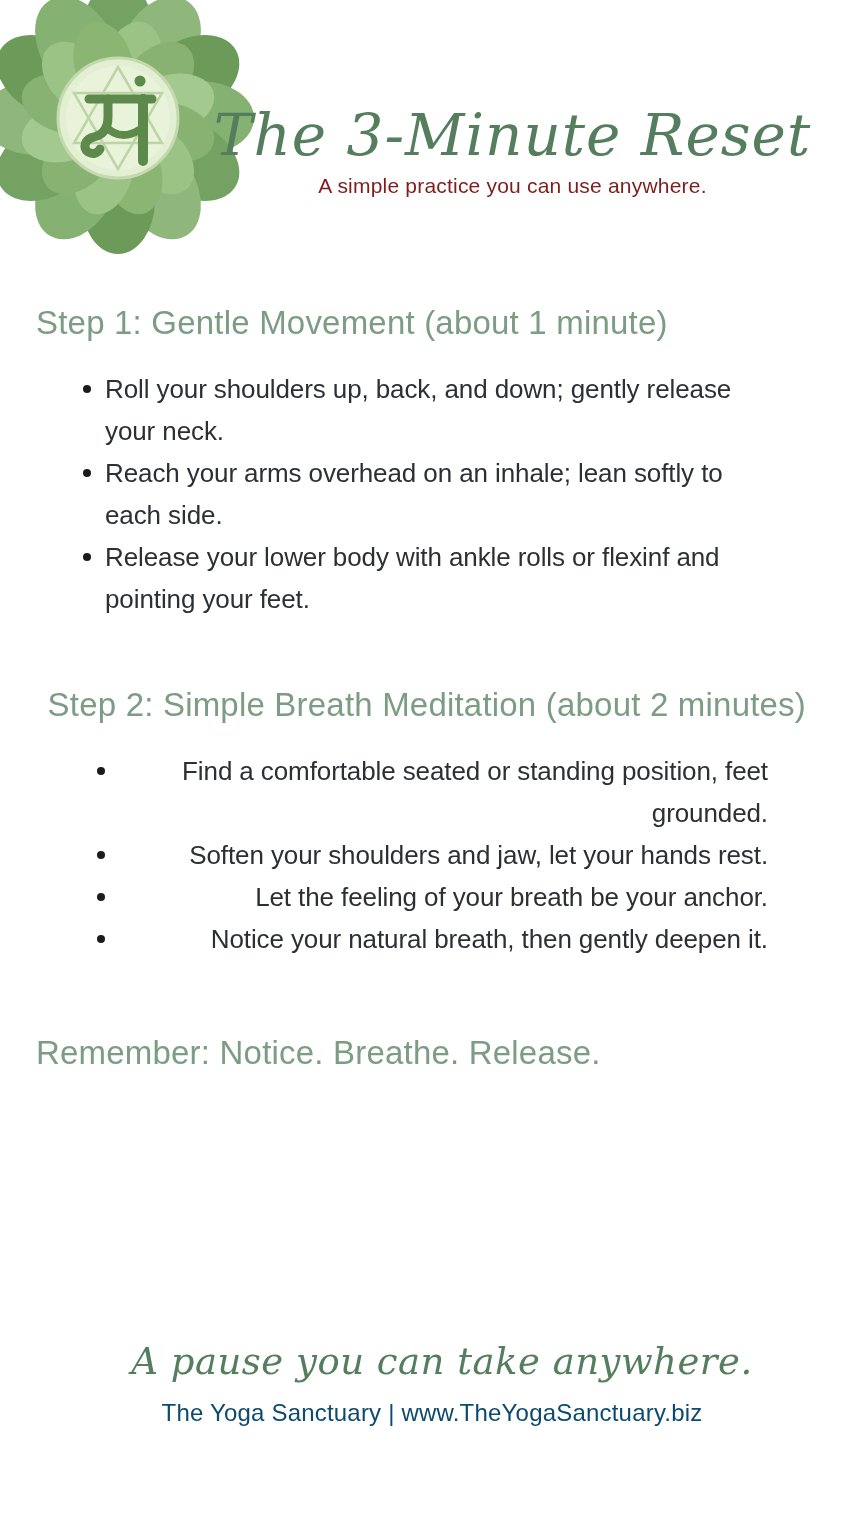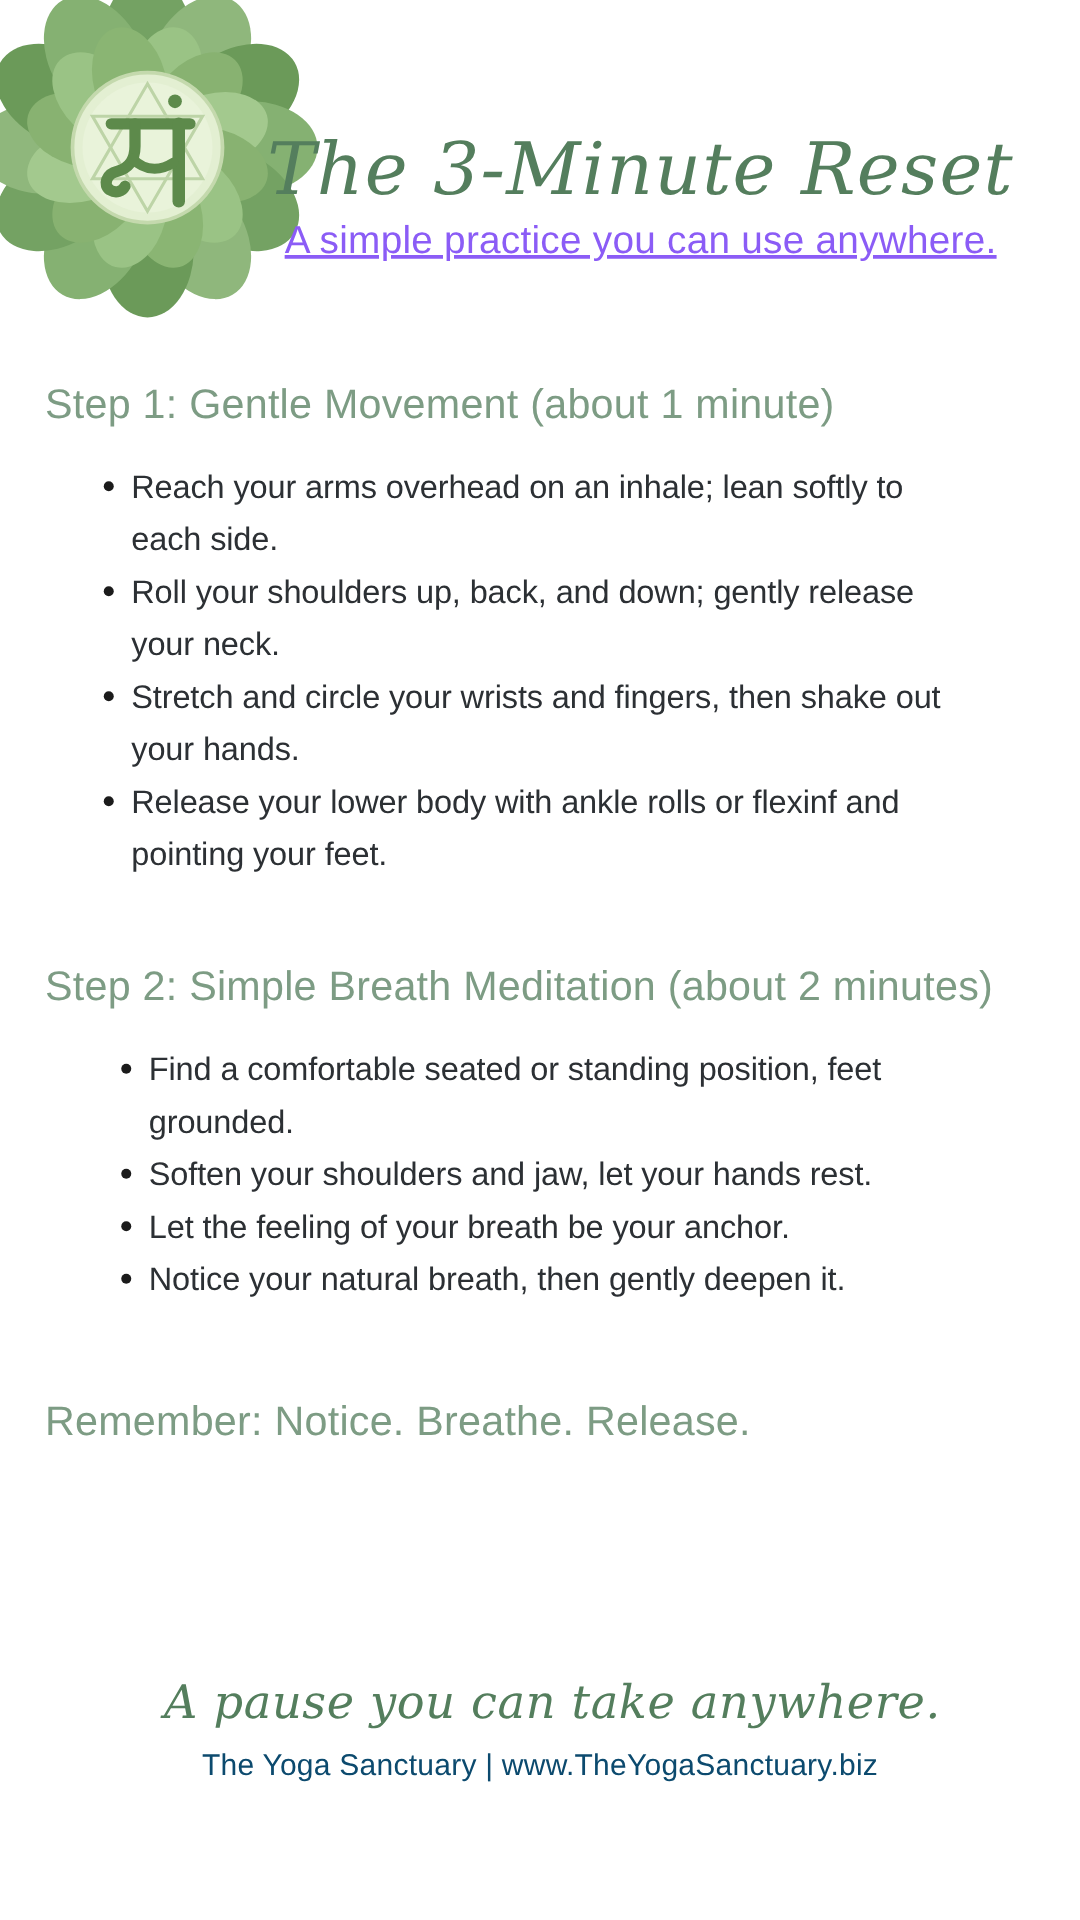--- a/index.html
+++ b/index.html
@@ -33,37 +33,36 @@
     font-style: italic;
     font-weight: 400;
     font-size: 58px;
     line-height: 74px;
     letter-spacing: 1px;
     color: #547e5d;
   }
   .subtitle {
     margin: 2px 0 0 0;
     font-weight: 300;
-    font-size: 31px;
-    letter-spacing: 0.2px;
-    color: #8b5cf6;
-    text-decoration: underline;
+    font-size: 21px;
+    letter-spacing: 0.2px;
+    color: #7f1d1d;
   }
 
   
   .main { padding: 42px 58px 0 36px; }
   .step-section { display: block; }
   .step-heading {
     margin: 0 0 26px 0;
     font-weight: 300;
     font-size: 33px;
     letter-spacing: 0.2px;
     color: #7d9c84;
   }
-  .step-section + .step-section { margin-top: 66px; }
+  .step-section + .step-section { margin-top: 66px; text-align: right; }
   .bullets {
     list-style: none;
     margin: 0 0 0 46px;
     padding: 0;
     font-size: 26px;
     line-height: 42px;
     letter-spacing: -0.1px;
     color: #2c3034;
     max-width: 672px;
   }
@@ -220,23 +219,22 @@
       <h1 class="main-title">The 3-Minute Reset</h1>
       <p class="subtitle">A simple practice you can use anywhere.</p>
     </div>
   </div>
 
   <div class="main">
 
     <section class="step-section">
         <h2 class="step-heading">Step 1: Gentle Movement (about 1 minute)</h2>
         <ul class="bullets">
+          <li>Roll your shoulders up, back, and down; gently release your neck.</li>
           <li>Reach your arms overhead on an inhale; lean softly to each side.</li>
-          <li>Roll your shoulders up, back, and down; gently release your neck.</li>
-          <li>Stretch and circle your wrists and fingers, then shake out your hands.</li>
           <li>Release your lower body with ankle rolls or flexinf and pointing your feet.</li>
         </ul>
       </section>
       <section class="step-section">
         <h2 class="step-heading">Step 2: Simple Breath Meditation (about 2 minutes)</h2>
         <ul class="bullets">
           <li>Find a comfortable seated or standing position, feet grounded.</li>
           <li>Soften your shoulders and jaw, let your hands rest.</li>
           <li>Let the feeling of your breath be your anchor.</li>
           <li>Notice your natural breath, then gently deepen it.</li>

